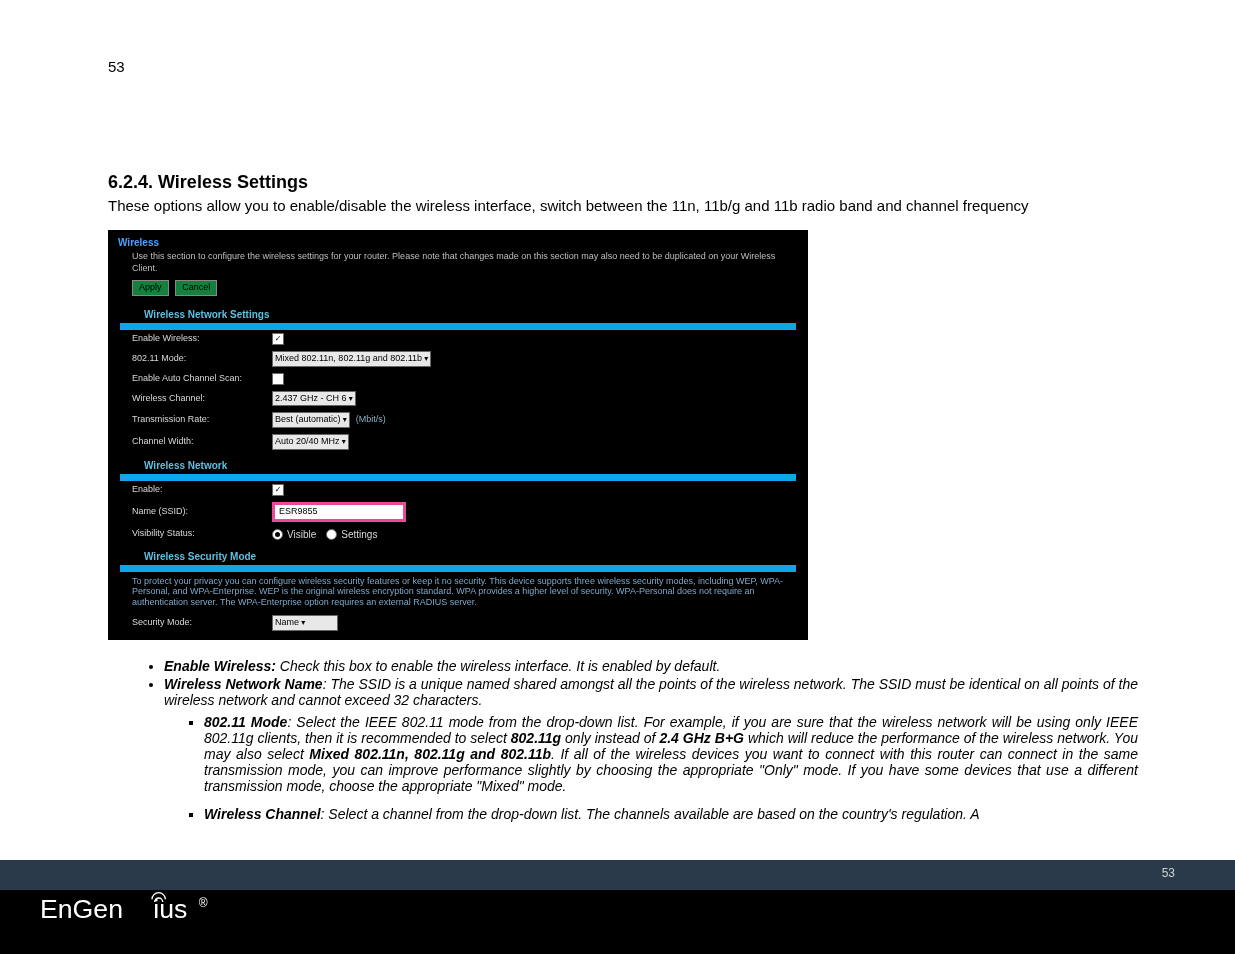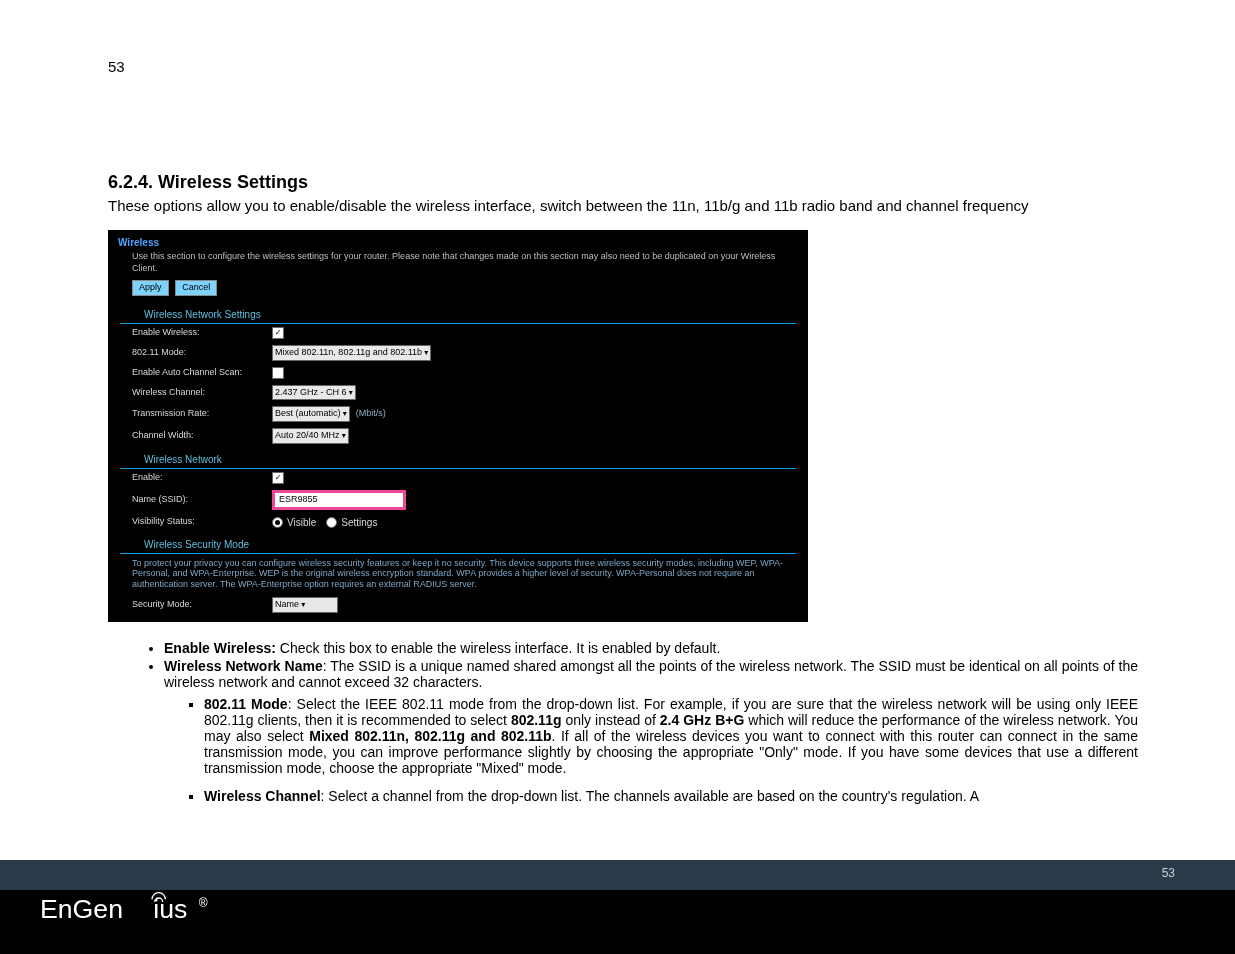--- a/index.html
+++ b/index.html
@@ -6,35 +6,35 @@
   .page{width:1235px;height:954px;position:relative;box-sizing:border-box;}
   .topnum{position:absolute;top:58px;left:108px;font-size:15px;}
   .content{position:absolute;top:172px;left:108px;width:1030px;}
   .h{font-weight:bold;font-size:18px;margin-bottom:4px;}
   .intro{font-size:15px;margin-bottom:16px;}
   
   .shot{width:700px;background:#000;color:#bfbfbf;font-size:10px;line-height:1.3;padding:0 0 6px 0;}
   .shot .title{color:#4aa3ff;font-weight:bold;padding:6px 10px 2px;}
   .shot .note{color:#bfbfbf;padding:0 24px 6px;font-size:9px;}
   .shot .btnrow{padding:0 24px 6px;}
-  .shot .btn{display:inline-block;background:#7dd3fc;color:#000;border:1px solid #888;font-size:9px;padding:1px 6px;margin-right:4px;}
-  .shot .sect{color:#5fbfe0;padding:6px 24px 2px;border-bottom:1px solid #0ea5e9;margin:0 12px;}
+  .shot .btn{display:inline-block;background:#15803d;color:#000;border:1px solid #888;font-size:9px;padding:1px 6px;margin-right:4px;}
+  .shot .sect{color:#5fbfe0;padding:6px 24px 2px;border-bottom:7px solid #0ea5e9;margin:0 12px;font-weight:bold;}
   .shot .row{display:flex;align-items:center;padding:3px 24px;}
   .shot .lab{width:140px;color:#d8d8d8;font-size:9px;}
   .shot .inp{background:#fff;color:#000;border:3px solid #ec4899;font-size:9px;padding:1px 4px;display:inline-block;}
   .shot .sel{background:#e8e8e8;color:#000;border:1px solid #666;font-size:9px;padding:1px 2px;display:inline-block;}
   .shot .sel::after{content:" ▾";font-size:8px;}
   .shot .chk{display:inline-block;width:10px;height:10px;background:#fff;border:1px solid #666;font-size:8px;line-height:9px;text-align:center;color:#000;}
   .shot .unit{color:#8fb0c0;font-size:9px;margin-left:6px;text-align:center;}
   .shot .radio{display:inline-block;width:9px;height:9px;border-radius:50%;background:#fff;border:1px solid #666;vertical-align:middle;}
   .shot .radio.on::after{content:"";display:block;width:5px;height:5px;border-radius:50%;background:#000;margin:2px;}
   .shot .secnote{color:#7fa7c8;font-size:9px;padding:4px 24px;line-height:1.2;}
   
   ul.lvl1{list-style:disc;padding-left:56px;margin:18px 0 0 0;font-size:14px;}
-  ul.lvl1>li{margin-bottom:2px;text-align:justify;}
+  ul.lvl1>li{margin-bottom:2px;text-align:justify;font-style:italic;}
   ul.lvl2{list-style:square;padding-left:40px;margin:6px 0 0 0;}
   ul.lvl2>li{margin-bottom:12px;text-align:justify;}
   .b{font-weight:bold;}
   
   .footer{position:absolute;left:0;bottom:0;width:100%;}
   .fbar{background:#2a3a4a;height:30px;}
   .fnum{position:absolute;right:60px;top:6px;color:#cfcfcf;font-size:12px;}
   .logo{background:#000;height:64px;display:flex;align-items:flex-start;padding-left:40px;}
   .logo svg{height:40px;}
 </style>

